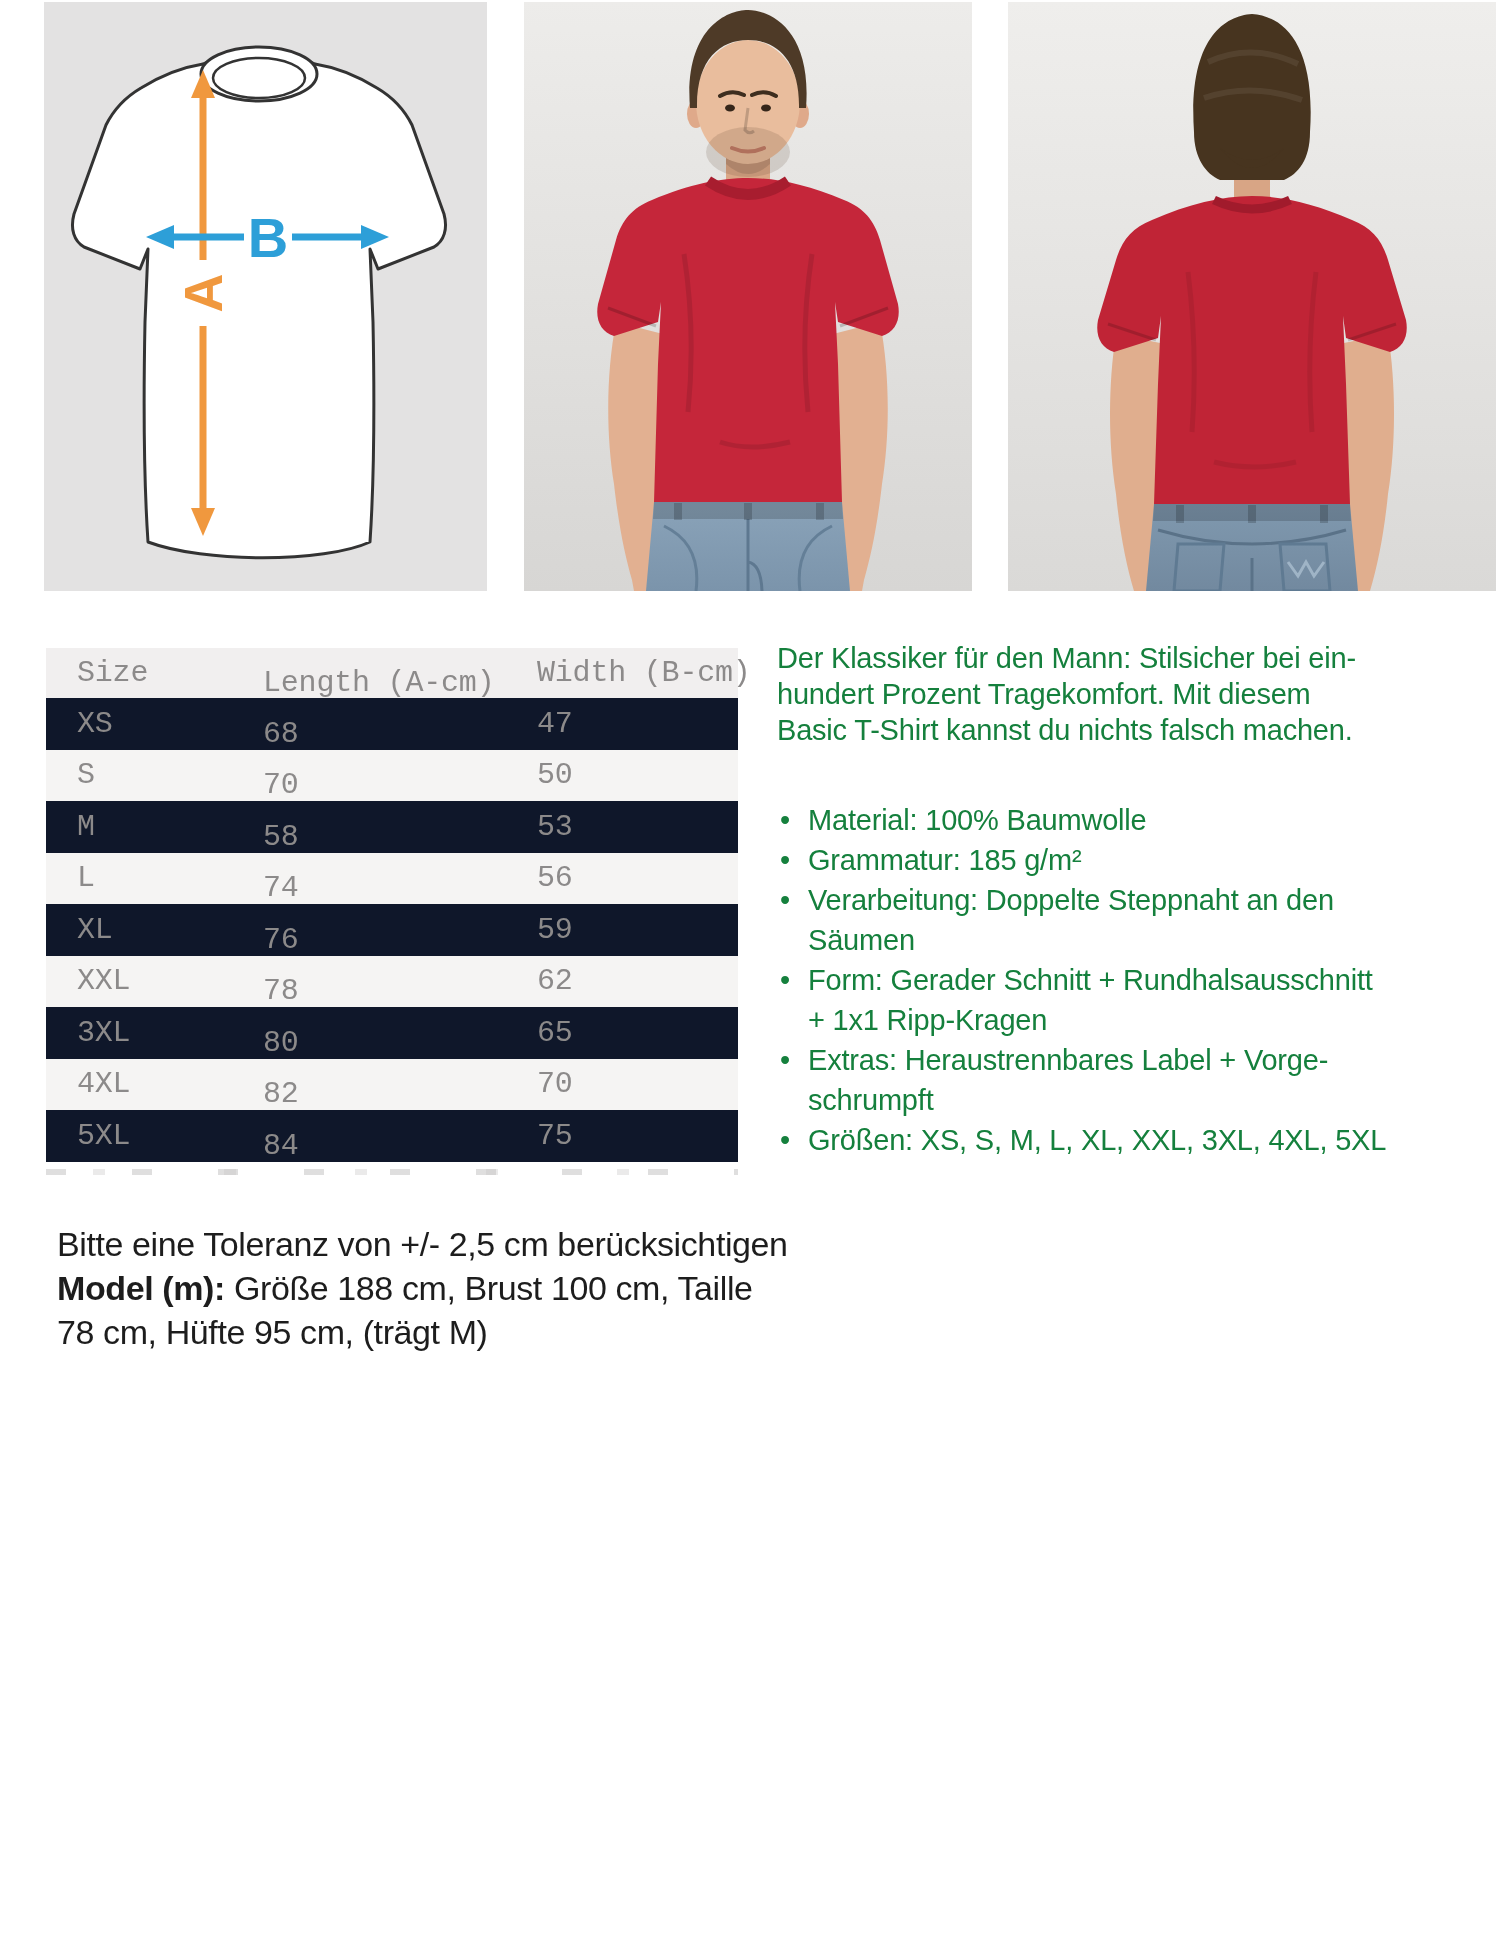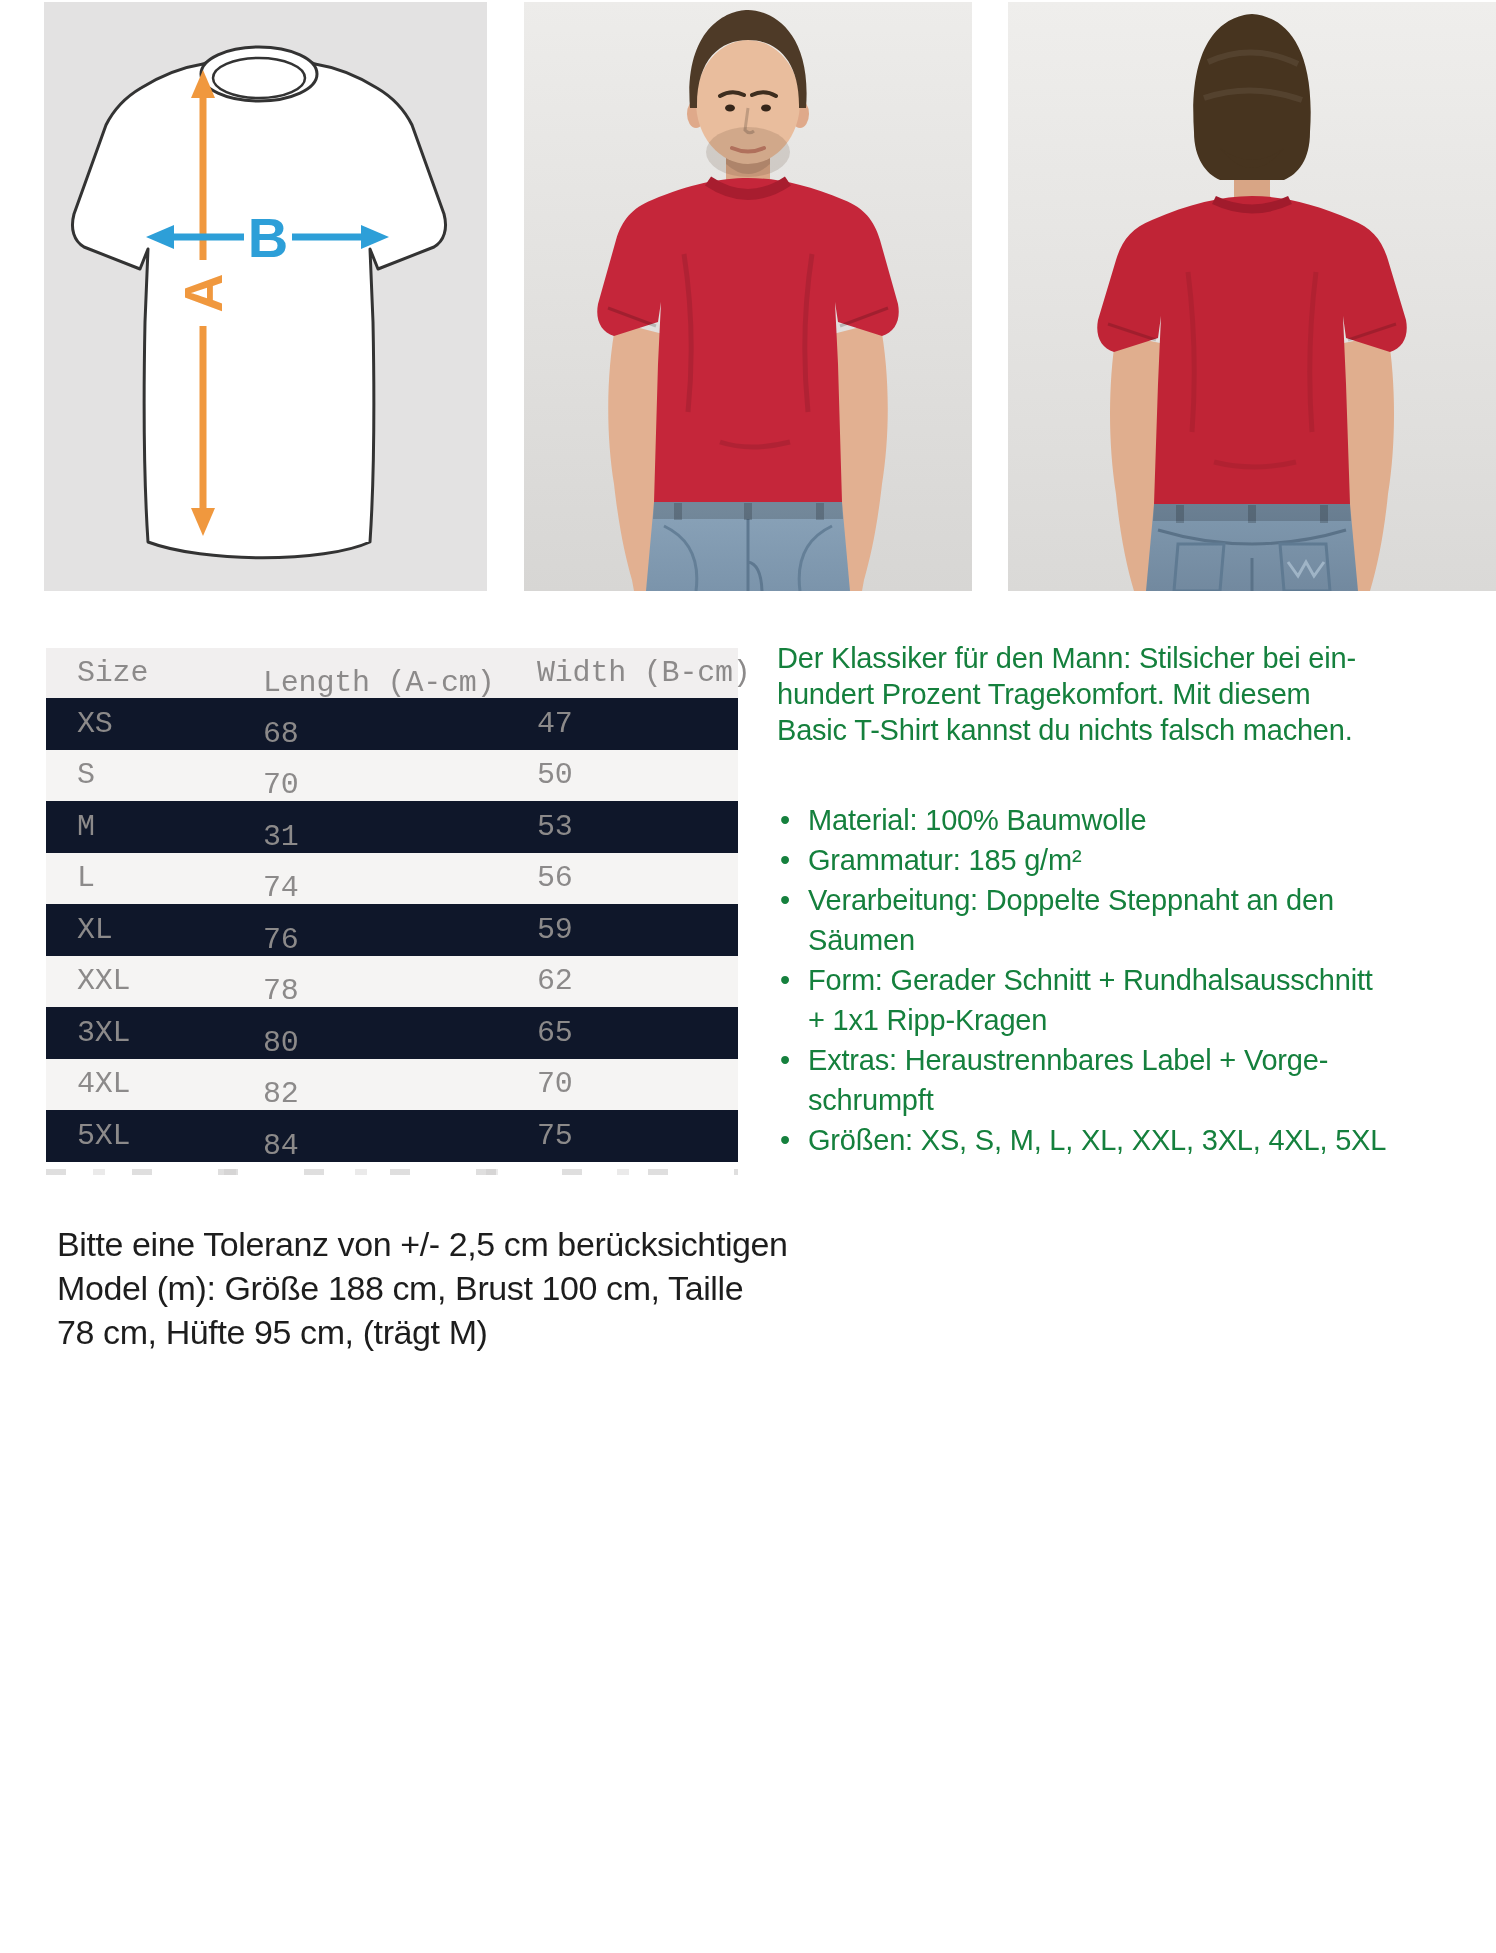--- a/index.html
+++ b/index.html
@@ -31,21 +31,21 @@
   #table-clip-strip{
     left:46px;top:1169px;width:692px;height:6px;opacity:.45;
     background:
       repeating-linear-gradient(90deg, rgba(125,123,123,.55) 0 20px, transparent 20px 86px),
       repeating-linear-gradient(90deg, transparent 0 47px, rgba(125,123,123,.35) 47px 59px, transparent 59px 131px);
   }
 
   
   #note-block{left:57px;top:1222px;width:940px;font-size:34px;line-height:44px;color:#1d1d1d;letter-spacing:-0.4px;}
   #note-block p{margin:0;}
-  #note-block strong{font-weight:normal;}
+  #note-block strong{font-weight:bold;}
   .multiline{white-space:pre-line;}
 
   
   #desc-block{left:777px;top:640px;width:719px;font-size:29px;line-height:36px;color:#15803d;letter-spacing:-0.2px;}
   #desc-block .intro{margin:0;}
   #desc-block ul{list-style:none;margin:52px 0 7px 0;padding:0;}
   #desc-block li{position:relative;padding-left:31px;line-height:40px;white-space:pre-line;}
   #desc-block li::before{content:"\2022";position:absolute;left:3px;top:0;}
 </style>
 </head>
@@ -197,21 +197,21 @@
         <div class="td c1">68</div>
         <div class="td c2">47</div>
       </div>
       <div class="tr even">
         <div class="td c0">S</div>
         <div class="td c1">70</div>
         <div class="td c2">50</div>
       </div>
       <div class="tr odd">
         <div class="td c0">M</div>
-        <div class="td c1">31</div>
+        <div class="td c1">58</div>
         <div class="td c2">53</div>
       </div>
       <div class="tr even">
         <div class="td c0">L</div>
         <div class="td c1">74</div>
         <div class="td c2">56</div>
       </div>
       <div class="tr odd">
         <div class="td c0">XL</div>
         <div class="td c1">76</div>

